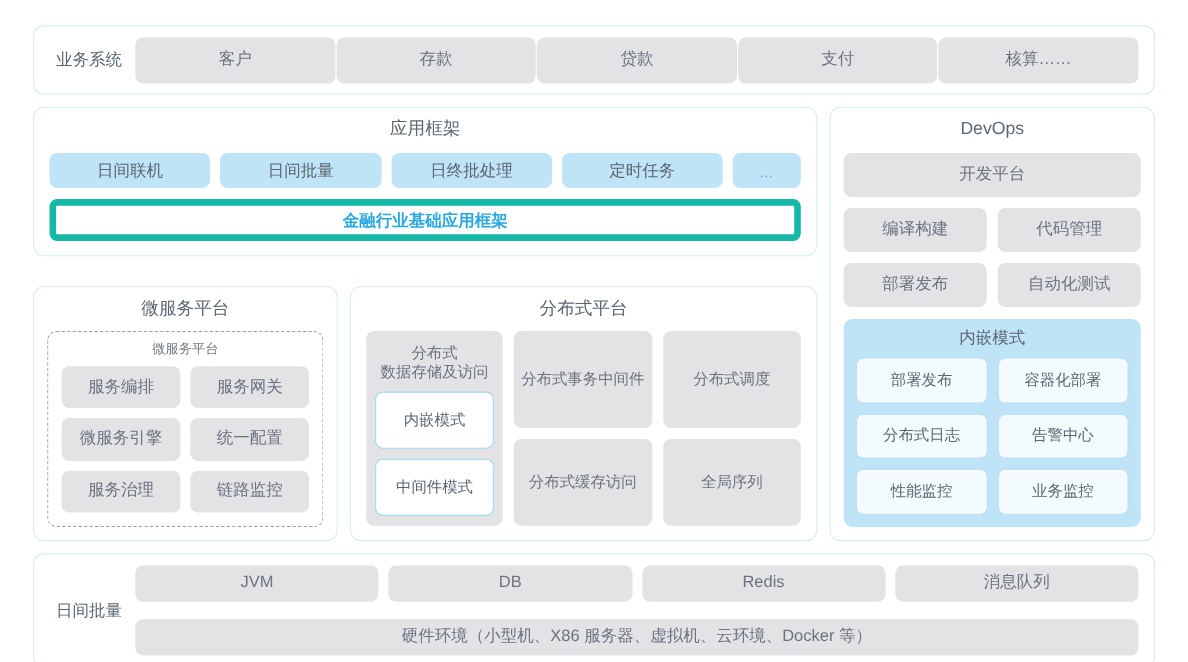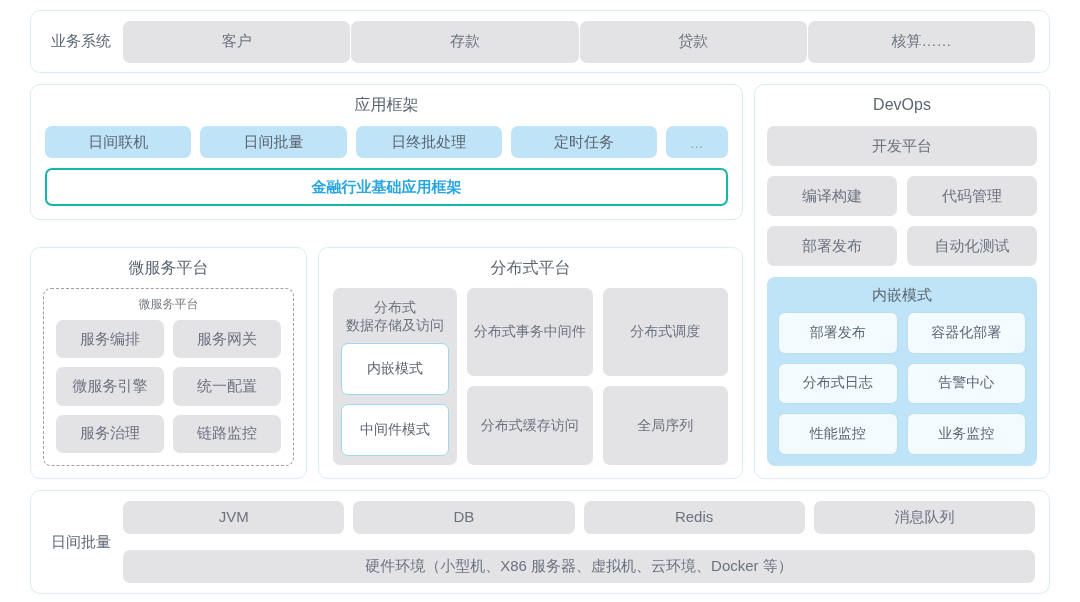--- a/index.html
+++ b/index.html
@@ -14,21 +14,21 @@
     font-family: "Liberation Sans", "DejaVu Sans", sans-serif;
     color: #5a6370;
     overflow: hidden;
   }
 
   .page {
     position: relative;
     width: 1080px;
     height: 584px;
     box-sizing: border-box;
-    padding: 10px 30px 8px 30px;
+    padding: 23px 30px 8px 30px;
     display: flex;
     flex-direction: column;
   }
 
   
   .panel {
     border: 1px solid #d8eef2;
     border-radius: 10px;
     background: #ffffff;
     box-sizing: border-box;
@@ -143,21 +143,21 @@
   .appfw-row .tile-blue.wide { flex: 1; }
   .appfw-row .tile-blue.dots {
     flex: 0 0 62px;
     font-size: 13px;
     color: #8e99a4;
     letter-spacing: 1px;
     align-items: flex-end;
     padding-bottom: 6px;
   }
   .appfw-base {
-    border: 2px solid #14b8a6;
+    border: 6px solid #14b8a6;
     border-radius: 7px;
     height: 34px;
     display: flex;
     align-items: center;
     justify-content: center;
     color: #2aa7e0;
     font-size: 15px;
     font-weight: bold;
     background: #ffffff;
   }
@@ -340,20 +340,21 @@
 <body>
 
 <div class="page">
 
   <div class="panel biz-row">
     <div class="biz-label">业务系统</div>
     <div class="biz-items">
       <div class="tile">客户</div>
       <div class="tile">存款</div>
       <div class="tile">贷款</div>
+      <div class="tile">支付</div>
       <div class="tile">核算……</div>
     </div>
   </div>
 
   <div class="middle">
 
     <div class="middle-left">
 
       <div class="panel appfw">
         <div class="section-title">应用框架</div>

